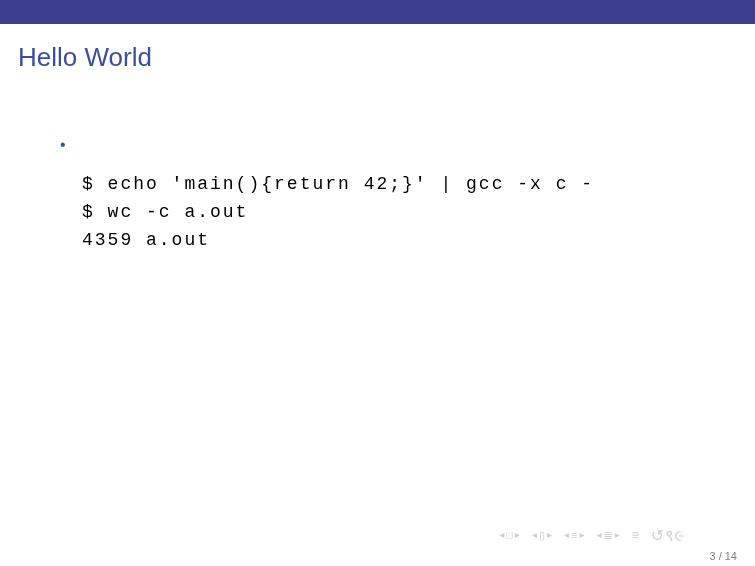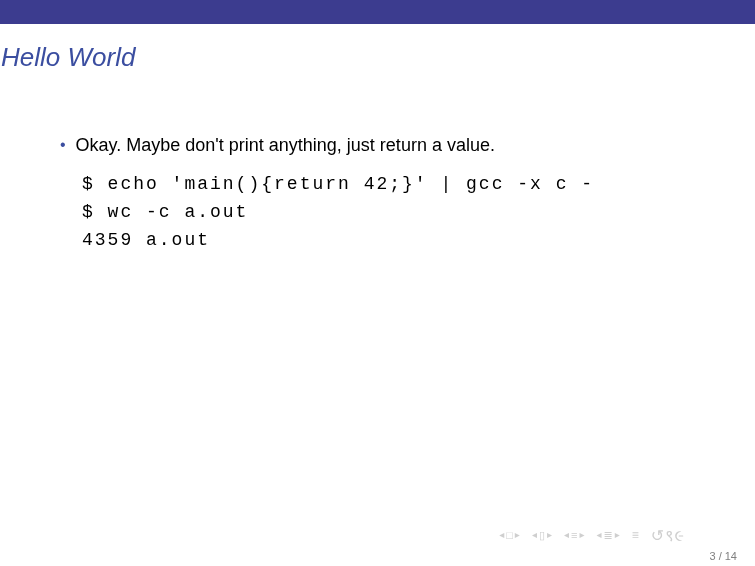--- a/index.html
+++ b/index.html
@@ -14,22 +14,21 @@
   }
   .topbar {
     width: 100%;
     height: 24px;
     background: #3c3c8f;
   }
   .title {
     color: #3b4ea0;
     font-size: 26px;
     font-weight: 400;
-    margin: 18px 0 0 1px;
-    font-style: italic;
+    margin: 18px 0 0 18px;
   }
   .content {
     margin: 60px 60px 0 60px;
   }
   .bullet-row {
     display: flex;
     align-items: flex-start;
     font-size: 18px;
     color: #000;
   }
@@ -87,21 +86,20 @@
 </head>
 <body>
 
 <div class="topbar"></div>
 
 <div class="title">Hello World</div>
 
 <div class="content">
   <div class="bullet-row">
     <span class="bullet">•</span>
-    <span class="bullet-text">Okay.  Maybe don't print anything, just return a value.</span>
   </div>
   <div class="codeblock">$ echo 'main(){return 42;}' | gcc -x c -
 $ wc -c a.out
 4359 a.out</div>
 </div>
 
 <div class="navbar">
   <span class="nav-group">
     <span class="nav-arrow">◂</span>
     <span class="nav-icon">□</span>

